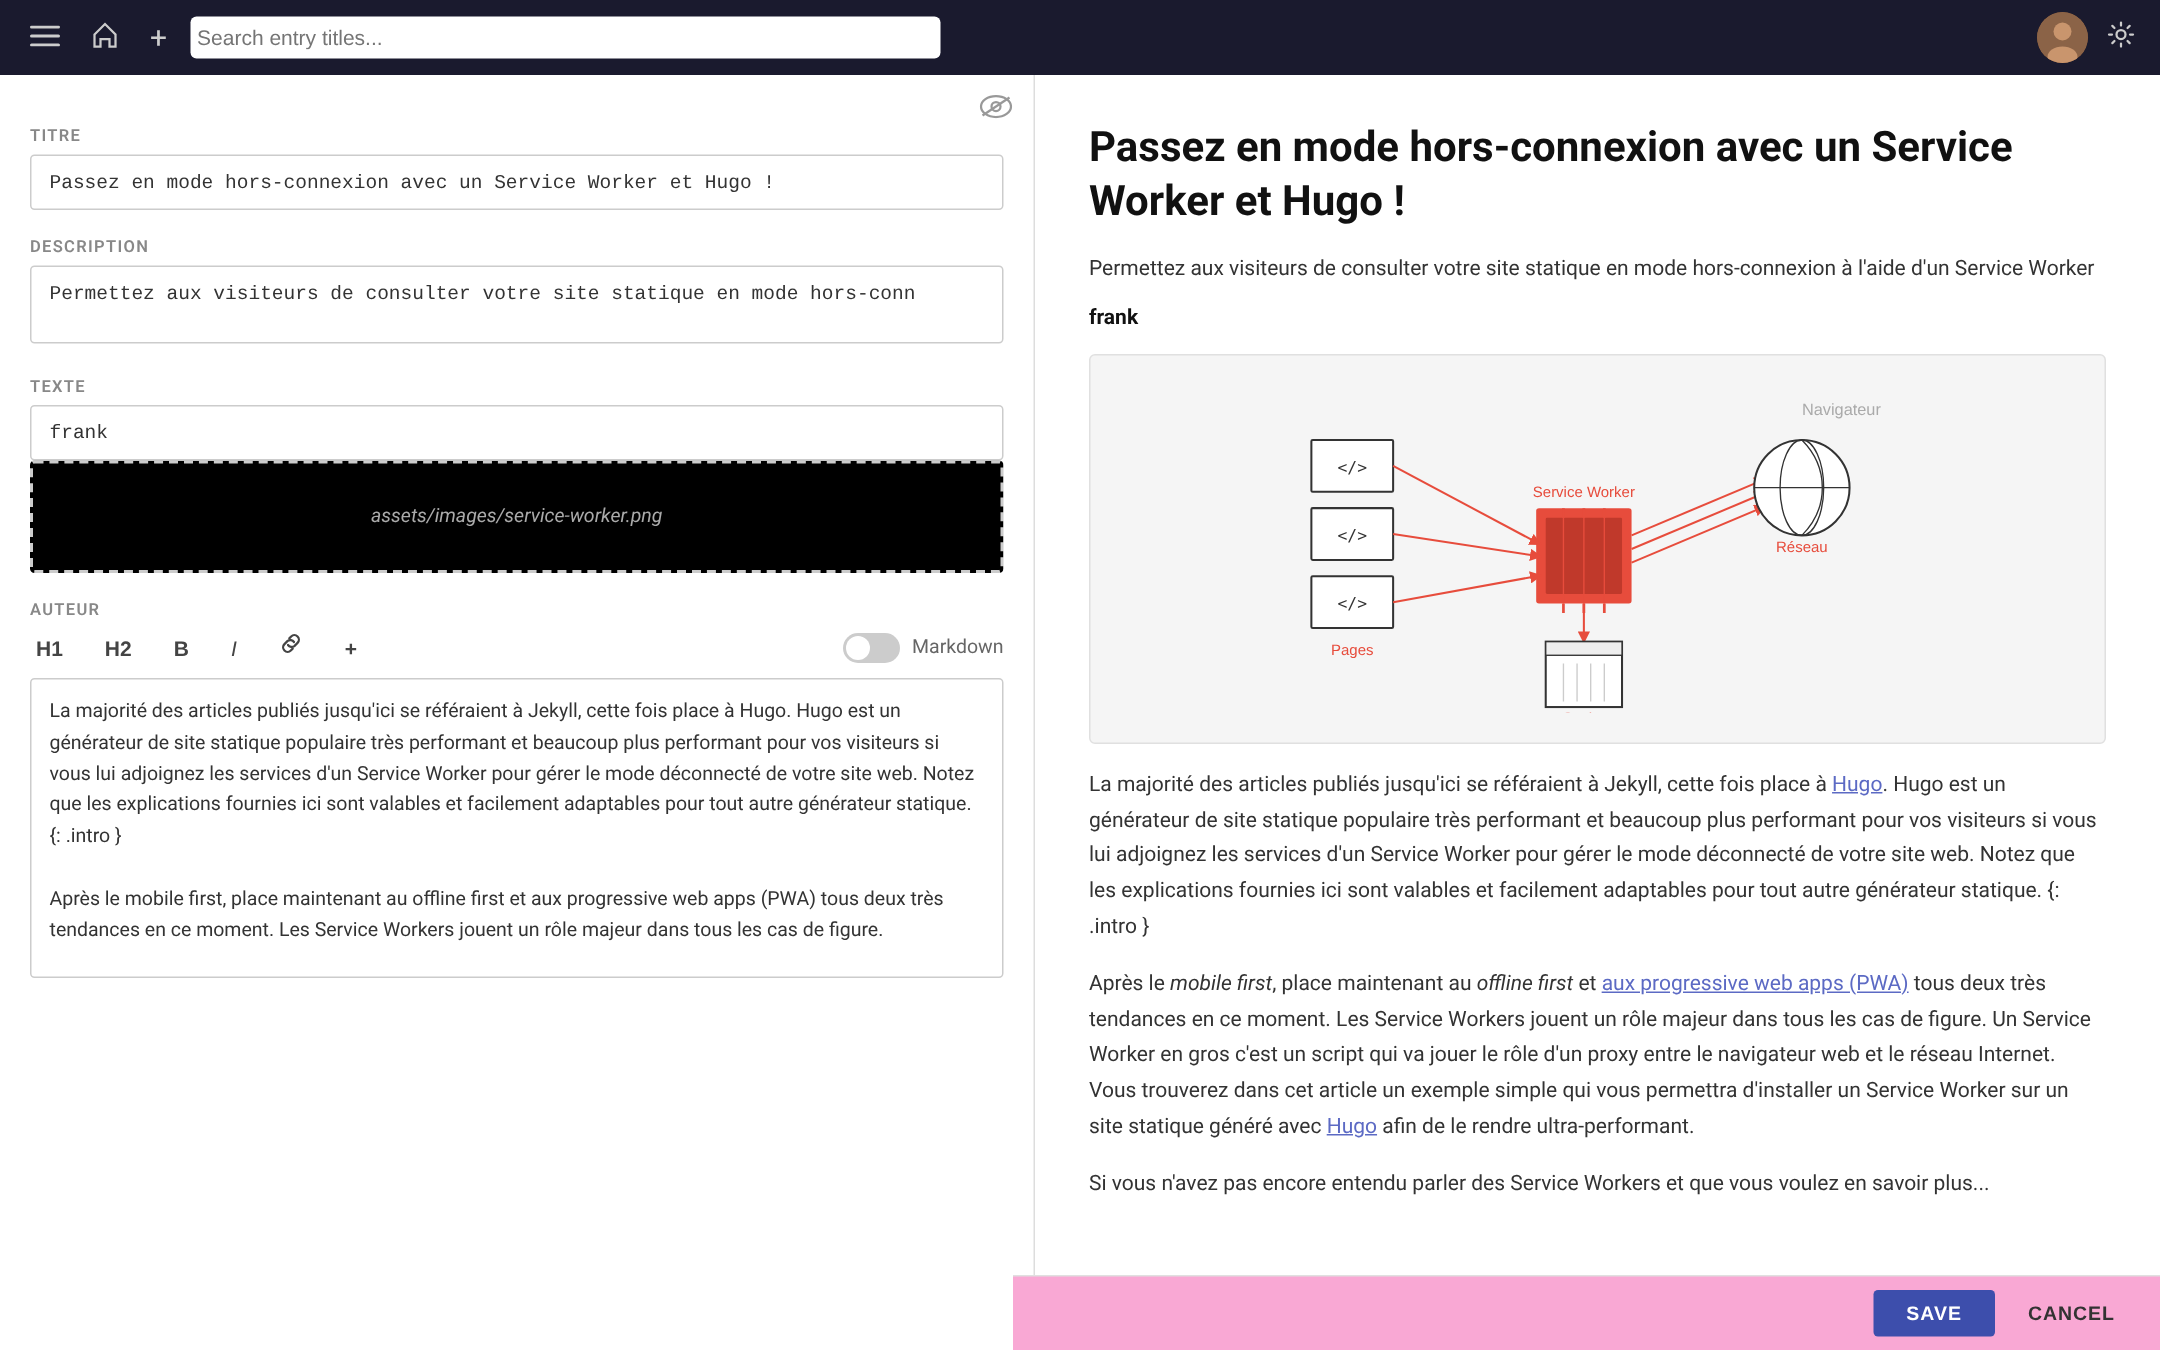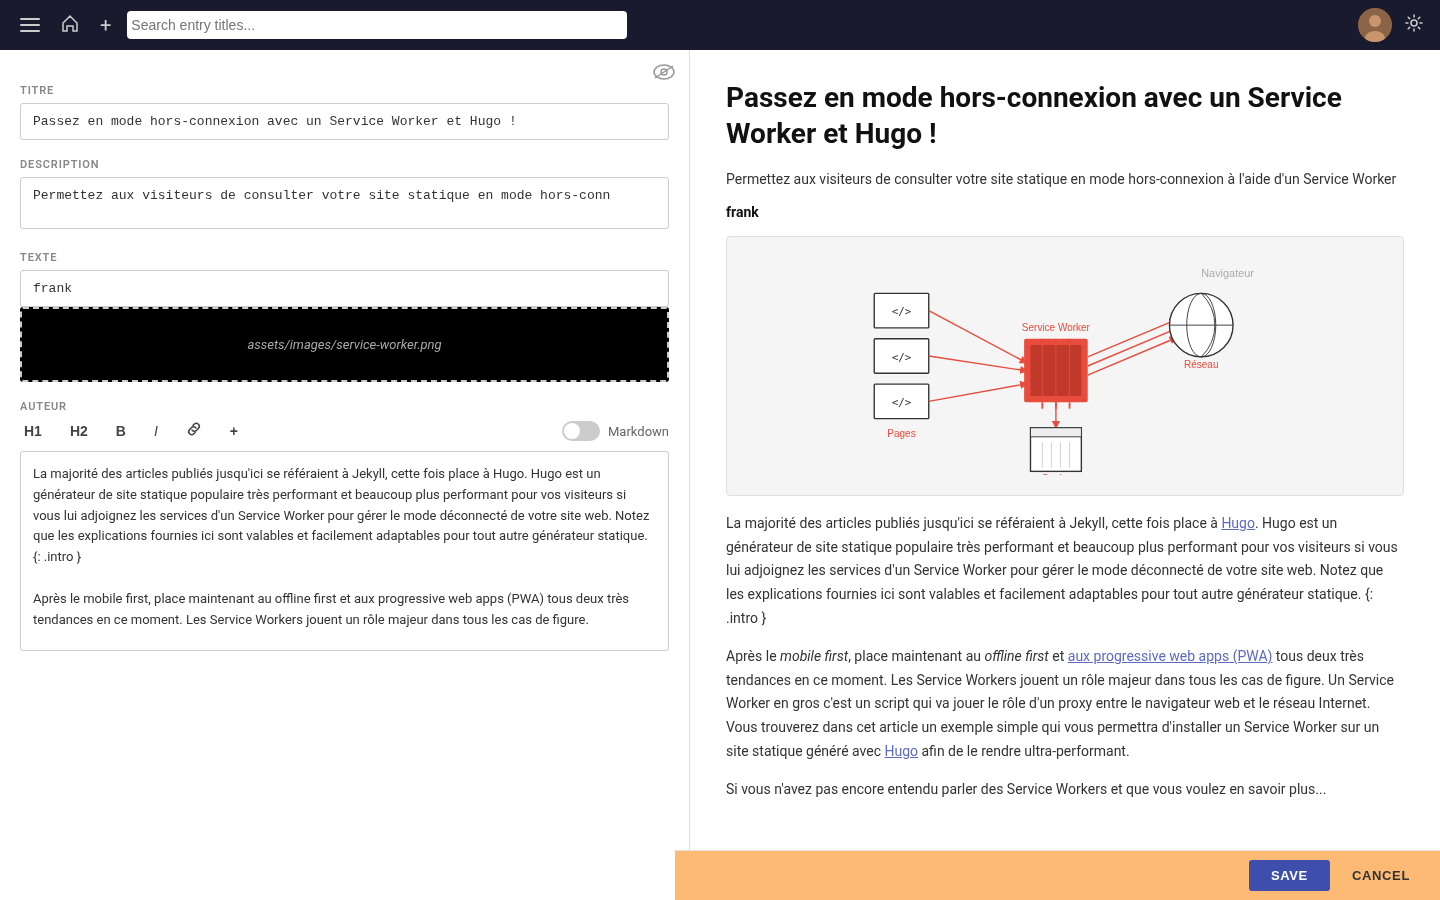--- a/index.html
+++ b/index.html
@@ -229,21 +229,21 @@
       margin: 20px 0 12px 0;
     }
 
     
     .bottom-bar {
       position: fixed;
       bottom: 0;
       right: 0;
       left: 675px;
       height: 50px;
-      background: #fdba74;
+      background: #f9a8d4;
       border-top: 1px solid #e0e0e0;
       display: flex;
       align-items: center;
       justify-content: flex-end;
       padding: 0 20px;
       gap: 12px;
       z-index: 10;
     }
     .save-btn {
       background: #3d4eac;

